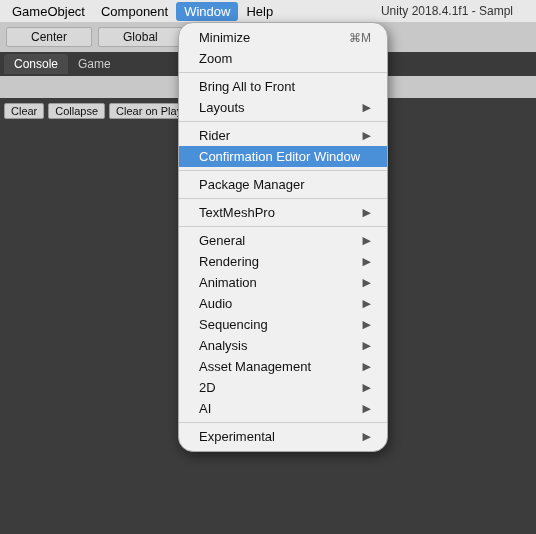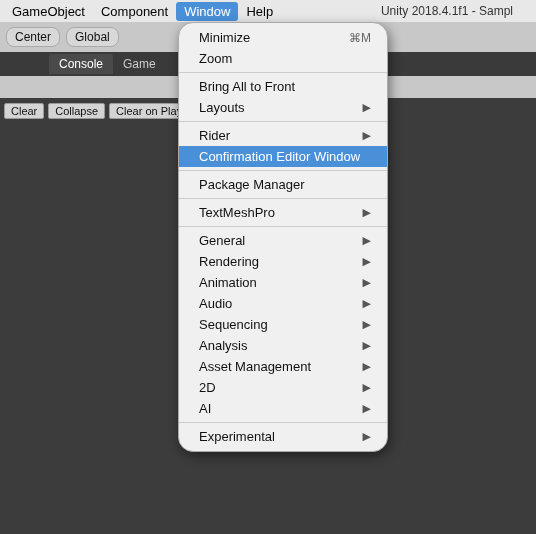--- a/index.html
+++ b/index.html
@@ -96,22 +96,22 @@
       align-items: center;
       padding: 0 6px;
       gap: 6px;
     }
 
     .toolbar-btn {
       font-size: 12px;
       color: #111;
       background: #d8d8d8;
       border: 1px solid #aaa;
-      border-radius: 8px;
-      padding: 2px 8px;
+      border-radius: 2px;
+      padding: 2px 24px;
       cursor: pointer;
     }
 
     
     .tabs-bar {
       display: flex;
       align-items: center;
       background: #3a3a3a;
       height: 24px;
       padding: 0 4px;
@@ -119,21 +119,20 @@
     .tab {
       font-size: 12px;
       color: #ccc;
       padding: 3px 10px;
       cursor: pointer;
       border-radius: 3px 3px 0 0;
     }
     .tab.active {
       background: #4a4a4a;
       color: #fff;
-      margin-left: 45px;
     }
 
     
     .console-toolbar {
       display: flex;
       align-items: center;
       background: #c8c8c8;
       height: 22px;
       padding: 0 4px;
       gap: 4px;

